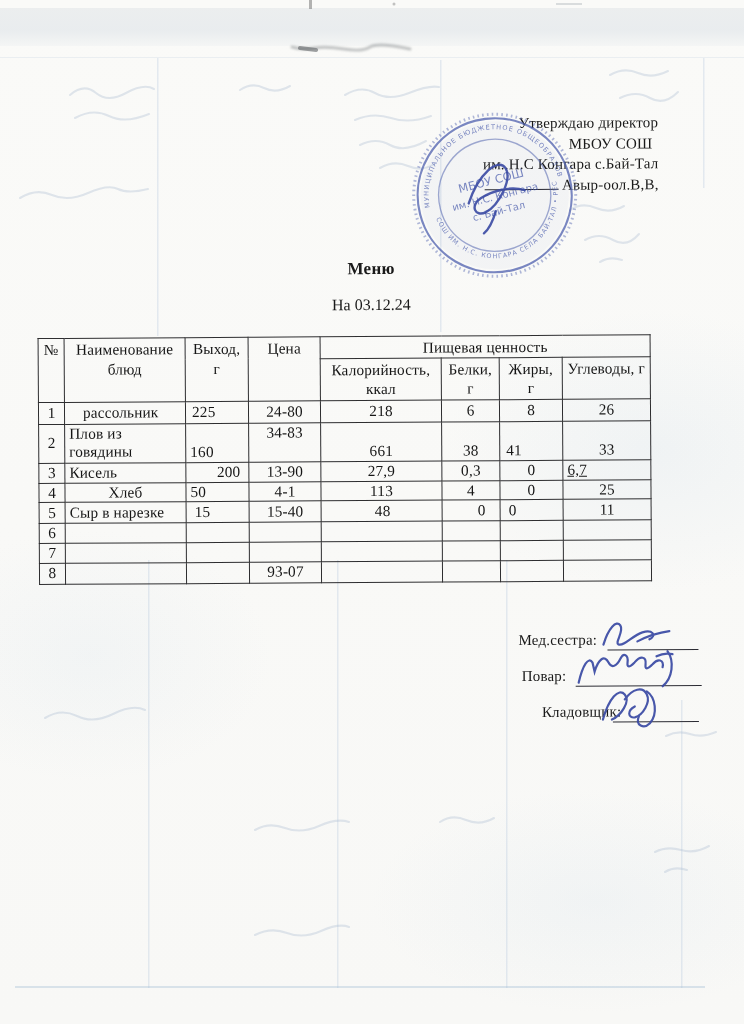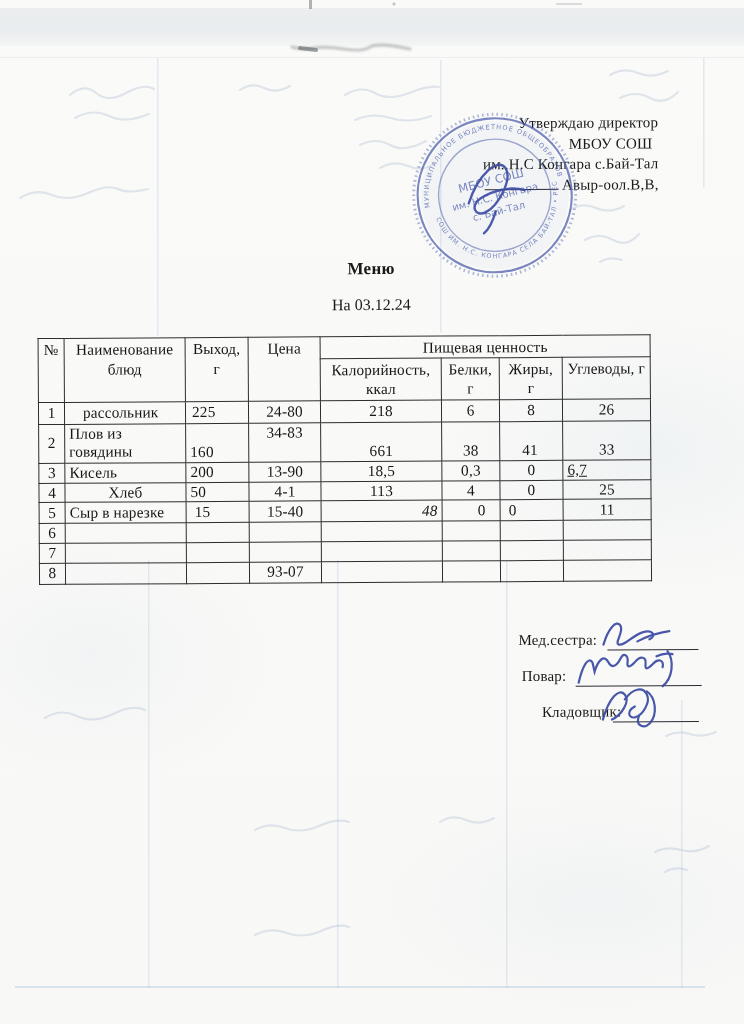--- a/index.html
+++ b/index.html
@@ -167,49 +167,49 @@
           <td style="text-align: center; margin-top: 48px;">26</td>
         </tr>
         <tr style="height: 39px;">
           <td style="text-align: center;">2</td>
           <td style="text-align: left; vertical-align: top; padding-left: 4px;">Плов из
 говядины</td>
           <td style="text-align: left; vertical-align: bottom; padding-left: 4px; margin-left: 28px;">160</td>
           <td style="text-align: center; vertical-align: top;">34-83</td>
           <td style="text-align: center; vertical-align: bottom; margin-top: 15px;">661</td>
           <td style="text-align: center; vertical-align: bottom;">38</td>
-          <td style="text-align: left; vertical-align: bottom; padding-left: 22px;">41</td>
+          <td style="text-align: left; vertical-align: bottom; padding-left: 6px;">41</td>
           <td style="text-align: center; vertical-align: bottom;">33</td>
         </tr>
         <tr style="height: 20px;">
           <td style="text-align: center;">3</td>
           <td style="text-align: left; padding-left: 4px;">Кисель</td>
-          <td style="text-align: left; padding-right: 24px;">200</td>
+          <td style="text-align: right; padding-right: 8px;">200</td>
           <td style="text-align: center;">13-90</td>
-          <td style="text-align: center;">18,5</td>
+          <td style="text-align: center;">27,9</td>
           <td style="text-align: center;">0,3</td>
           <td style="text-align: center;">0</td>
           <td style="text-align: left; text-decoration: underline;">6,7</td>
         </tr>
         <tr style="height: 19px;">
           <td style="text-align: center;">4</td>
           <td style="text-align: center;">Хлеб</td>
           <td style="text-align: left;">50</td>
           <td style="text-align: center;">4-1</td>
           <td style="text-align: center;">113</td>
           <td style="text-align: center;">4</td>
           <td style="text-align: center;">0</td>
           <td style="text-align: center; border-radius: 8px;">25</td>
         </tr>
         <tr style="height: 21px;">
           <td style="text-align: center;">5</td>
           <td style="text-align: left; padding-left: 4px;">Сыр в нарезке</td>
           <td style="text-align: left; padding-left: 8px;">15</td>
           <td style="text-align: center;">15-40</td>
-          <td style="text-align: right; padding-left: 6px; font-style: italic;">48</td>
+          <td style="text-align: center; padding-left: 6px;">48</td>
           <td style="text-align: right; padding-right: 14px;">0</td>
           <td style="text-align: left; padding-left: 8px;">0</td>
           <td style="text-align: center;">11</td>
         </tr>
         <tr style="height: 17px;">
           <td style="text-align: center;">6</td>
           <td style="text-align: left;"></td>
           <td style="text-align: left;"></td>
           <td style="text-align: left;"></td>
           <td style="text-align: left;"></td>

